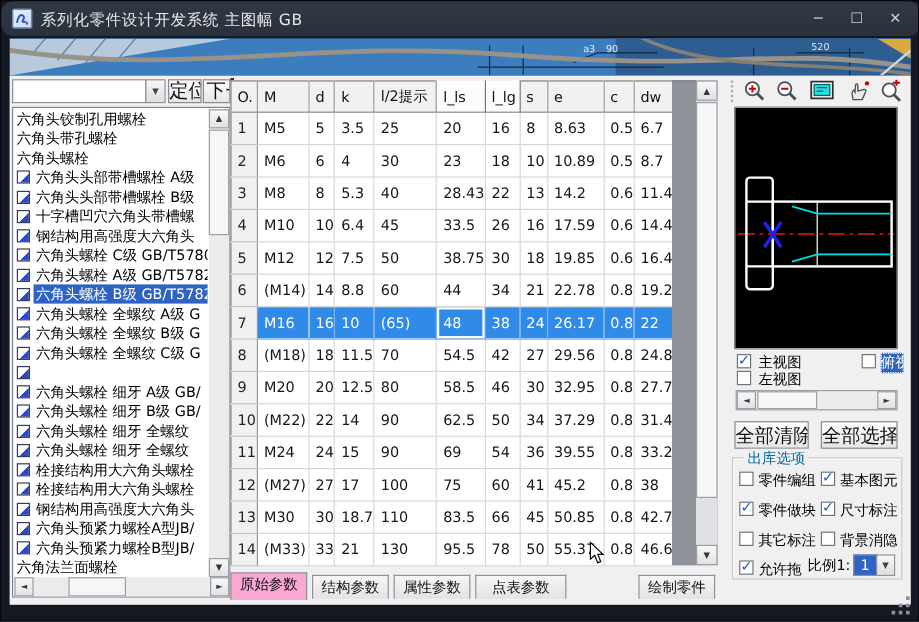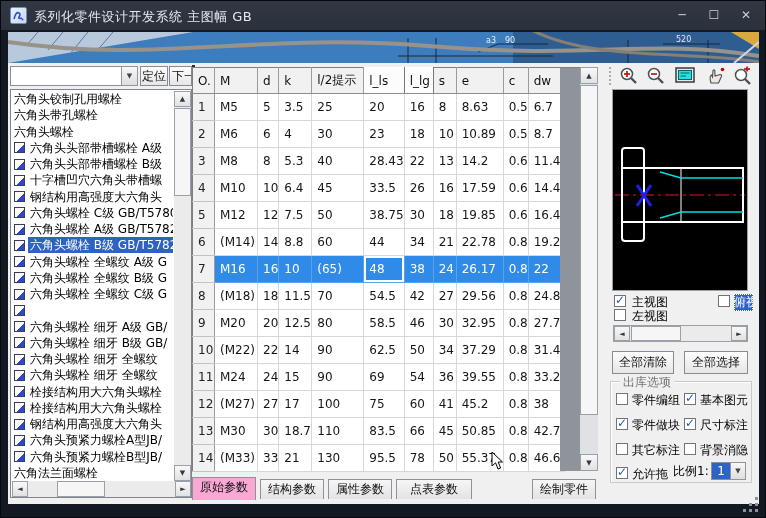--- a/index.html
+++ b/index.html
@@ -1,31 +1,31 @@
 <!DOCTYPE html>
 <html><head>
 <meta charset="utf-8">
 <style>
   html,body{margin:0;padding:0;background:#3a3a3a;}
   *{box-sizing:border-box;font-family:"DejaVu Sans","Liberation Sans",sans-serif;}
   .abs{position:absolute;}
   #win{position:relative;width:766px;height:518px;background:#131922;border:1px solid #05080d;overflow:hidden;}
   
-  #titlebar{left:0;top:0;width:766px;height:29px;background:linear-gradient(#323843,#2b313b);color:#e4e8ee;}
+  #titlebar{left:0;top:0;width:766px;height:29px;background:linear-gradient(#323843,#2b313b);color:#e4e8ee;border-radius:10px;}
   #title-text{left:33px;top:7px;font-size:13px;letter-spacing:.5px;}
   #app-icon{left:9px;top:6px;width:17px;height:17px;background:linear-gradient(135deg,#e9f1fa,#c6d9ef);border:1px solid #6d8fbb;border-radius:2px;}
   .wbtn{top:7px;width:26px;height:16px;color:#c9ced8;font-size:12px;text-align:center;line-height:15px;cursor:pointer;}
   
   #banner{left:7px;top:31px;width:751px;height:31px;overflow:hidden;background:#3e7dbd;}
   
   #client{left:7px;top:62px;width:751px;height:441px;background:#f0f0f0;overflow:hidden;}
   
   .field{background:#fff;border:1px solid #8a8f98;}
   .drop{background:linear-gradient(#f7f7f7,#dedede);border:1px solid #9096a0;color:#444;font-size:7px;text-align:center;}
-  .btn{background:linear-gradient(#fdfdfd,#e6e6e6);border:1px solid #868b94;font-size:12px;color:#111;text-align:center;line-height:18px;cursor:pointer;overflow:hidden;white-space:nowrap;}
+  .btn{background:linear-gradient(#fdfdfd,#e6e6e6);border:1px solid #868b94;font-size:16px;color:#111;text-align:center;line-height:18px;cursor:pointer;overflow:hidden;white-space:nowrap;}
   
   #listbox{left:2px;top:26px;width:182px;height:409px;background:#fff;border:1px solid #7f848d;}
   #list-items{position:absolute;left:1px;top:1px;width:161px;height:389px;overflow:hidden;}
   .li{height:16.25px;line-height:16.2px;font-size:12px;color:#000;white-space:nowrap;display:flex;align-items:center;cursor:pointer;}
   .blk{flex:0 0 11px;width:11px;height:11px;margin:0 3px 0 2px;border:1px solid #3b3b60;background:linear-gradient(315deg,#2b49c9 42%,#ffffff 42%);}
   .li .lbl{padding:0 2px;}
   .li .lbl.hl{background:#2e63c4;color:#fff;}
   .sb-v{position:absolute;background:#ebebeb;}
   .sb-h{position:absolute;background:#ebebeb;}
   .sbtn{position:absolute;background:linear-gradient(#f8f8f8,#e2e2e2);border:1px solid #9aa0a8;color:#33383f;font-size:7px;text-align:center;cursor:pointer;}
@@ -45,21 +45,21 @@
   .tab{position:absolute;height:20px;line-height:19px;font-size:12px;text-align:center;background:linear-gradient(#f6f6f6,#e3e3e3);border:1px solid #8d929a;border-bottom:none;color:#111;cursor:pointer;}
   .tab.active{height:23px;background:#f9a8d4;z-index:3;}
   
   .tool{position:absolute;width:24px;height:20px;cursor:pointer;}
   #preview{left:604px;top:26px;width:136px;height:202px;background:#000;border:1px solid #9aa0a8;box-shadow:inset 0 0 0 1px #fff;}
   .cb{position:absolute;width:12px;height:12px;background:#fff;border:1px solid #6f747c;cursor:pointer;}
   .cb.on::after{content:"✓";position:absolute;left:0px;top:-3px;font-size:12px;font-weight:bold;color:#2155c6;}
   .cblabel{position:absolute;font-size:12px;color:#000;white-space:nowrap;}
   .cblabel.hl{background:#2e63c4;color:#fff;outline:1px dotted #fff;outline-offset:-1px;}
   .group{left:602px;top:318px;width:142px;height:102px;border:1px solid #c7cacd;box-shadow:1px 1px 0 #fff inset;}
-  #grouplabel{left:612px;top:311px;background:#f0f0f0;padding:0 3px;font-size:12px;color:#737373;}
+  #grouplabel{left:612px;top:311px;background:#f0f0f0;padding:0 3px;font-size:12px;color:#0369a1;}
   #grip span{position:absolute;width:3px;height:3px;background:#8b929c;}
   #cursor{z-index:50;}
 </style>
 </head>
 <body>
 
 <div id="win">
 
   <div id="titlebar" class="abs">
     <div id="app-icon" class="abs">

